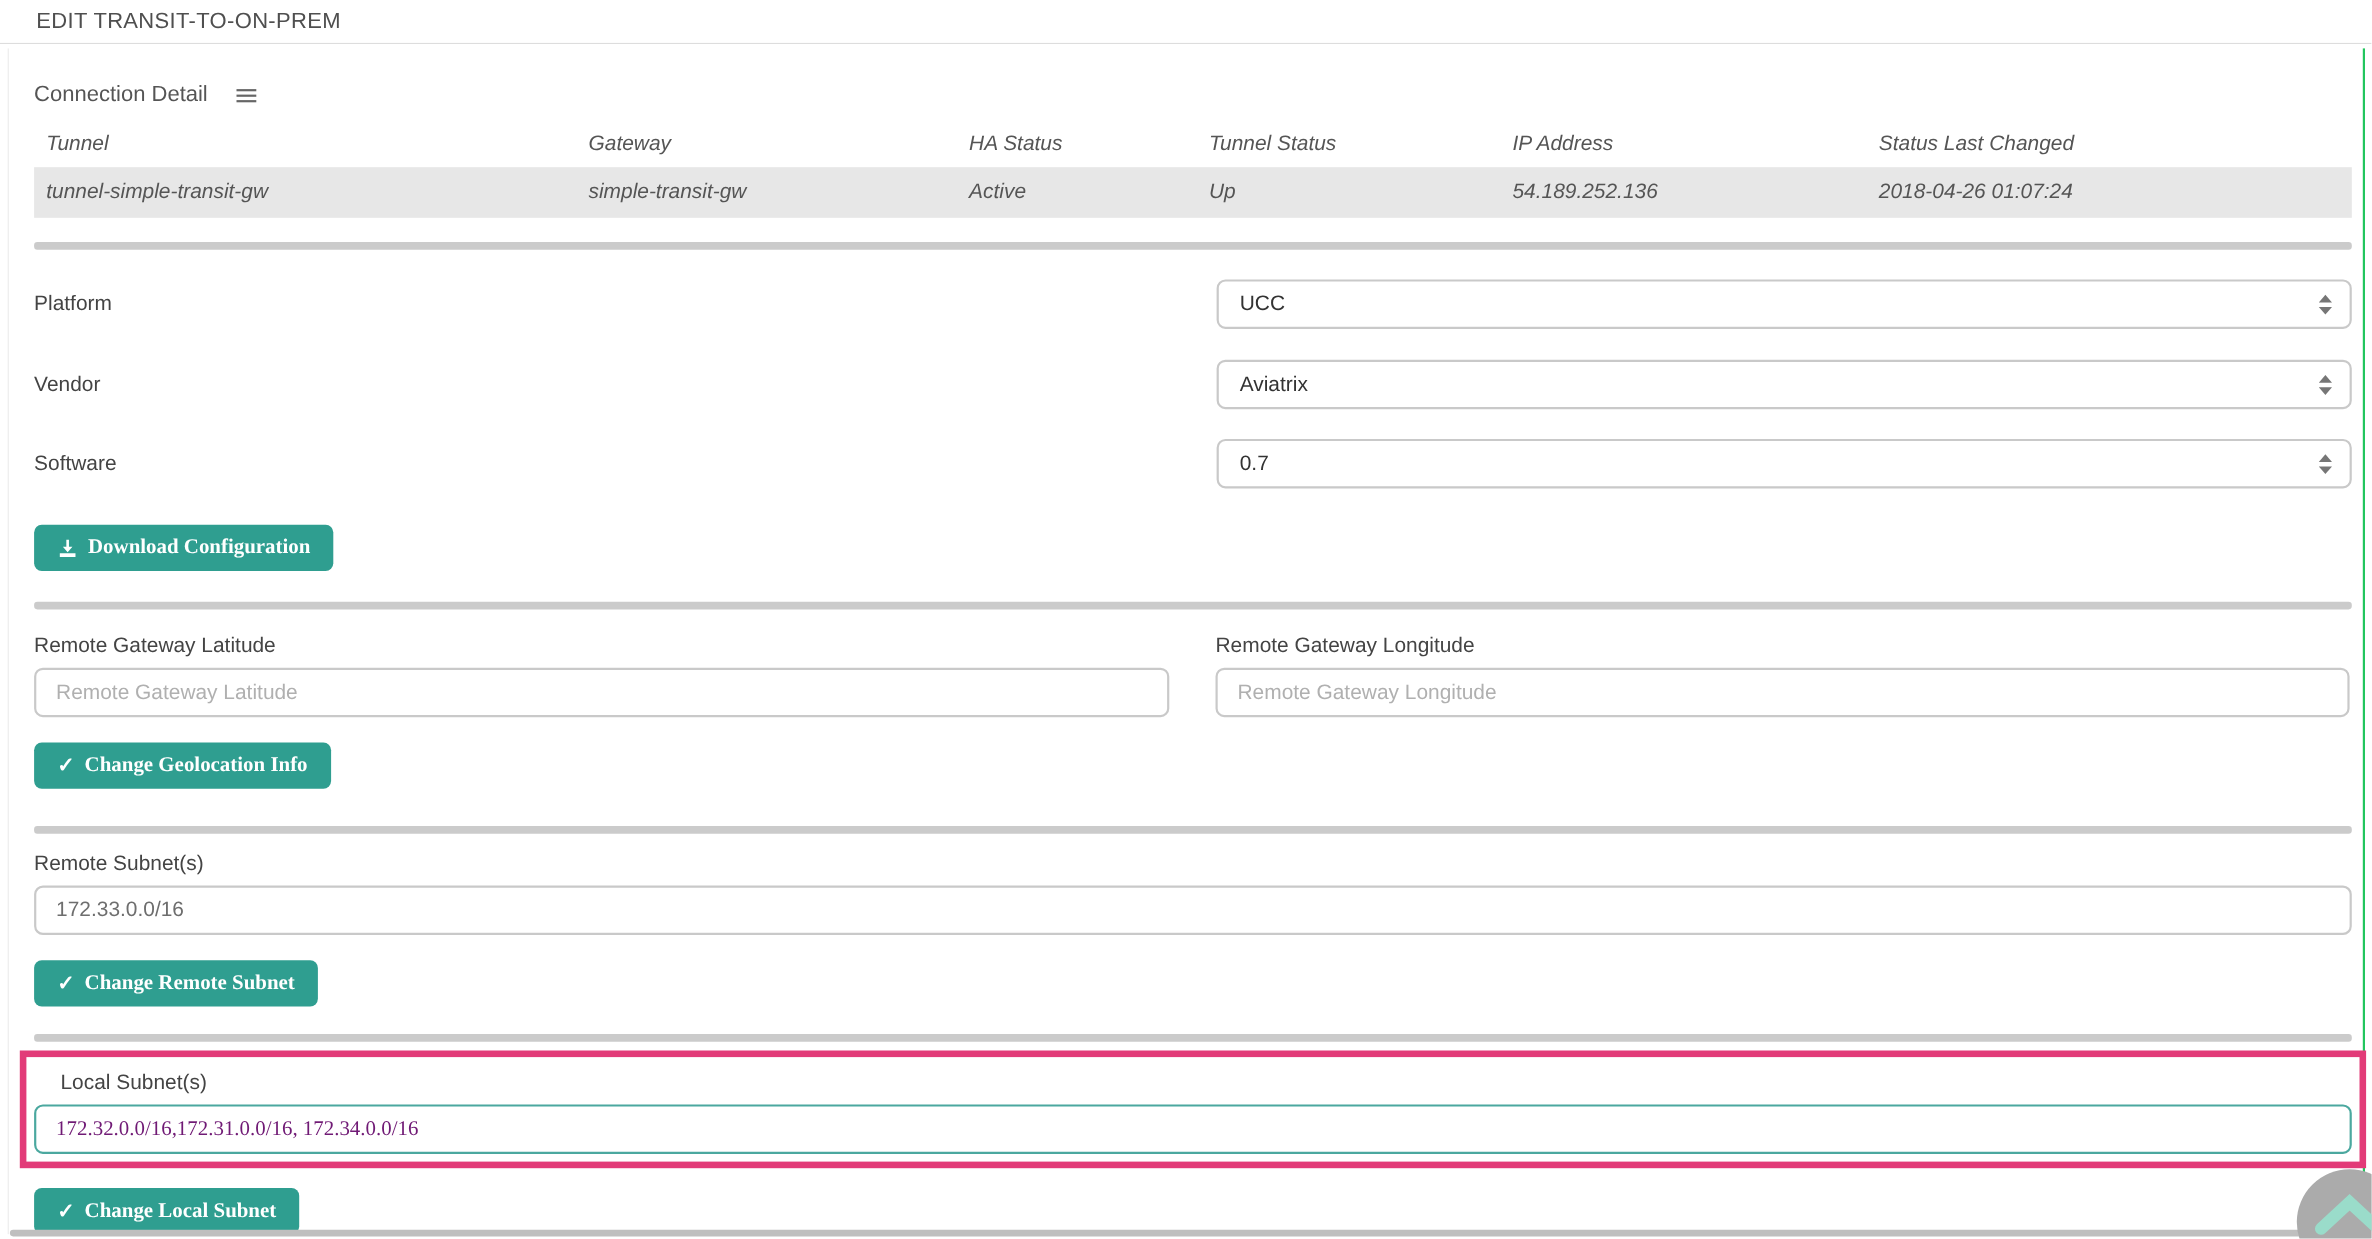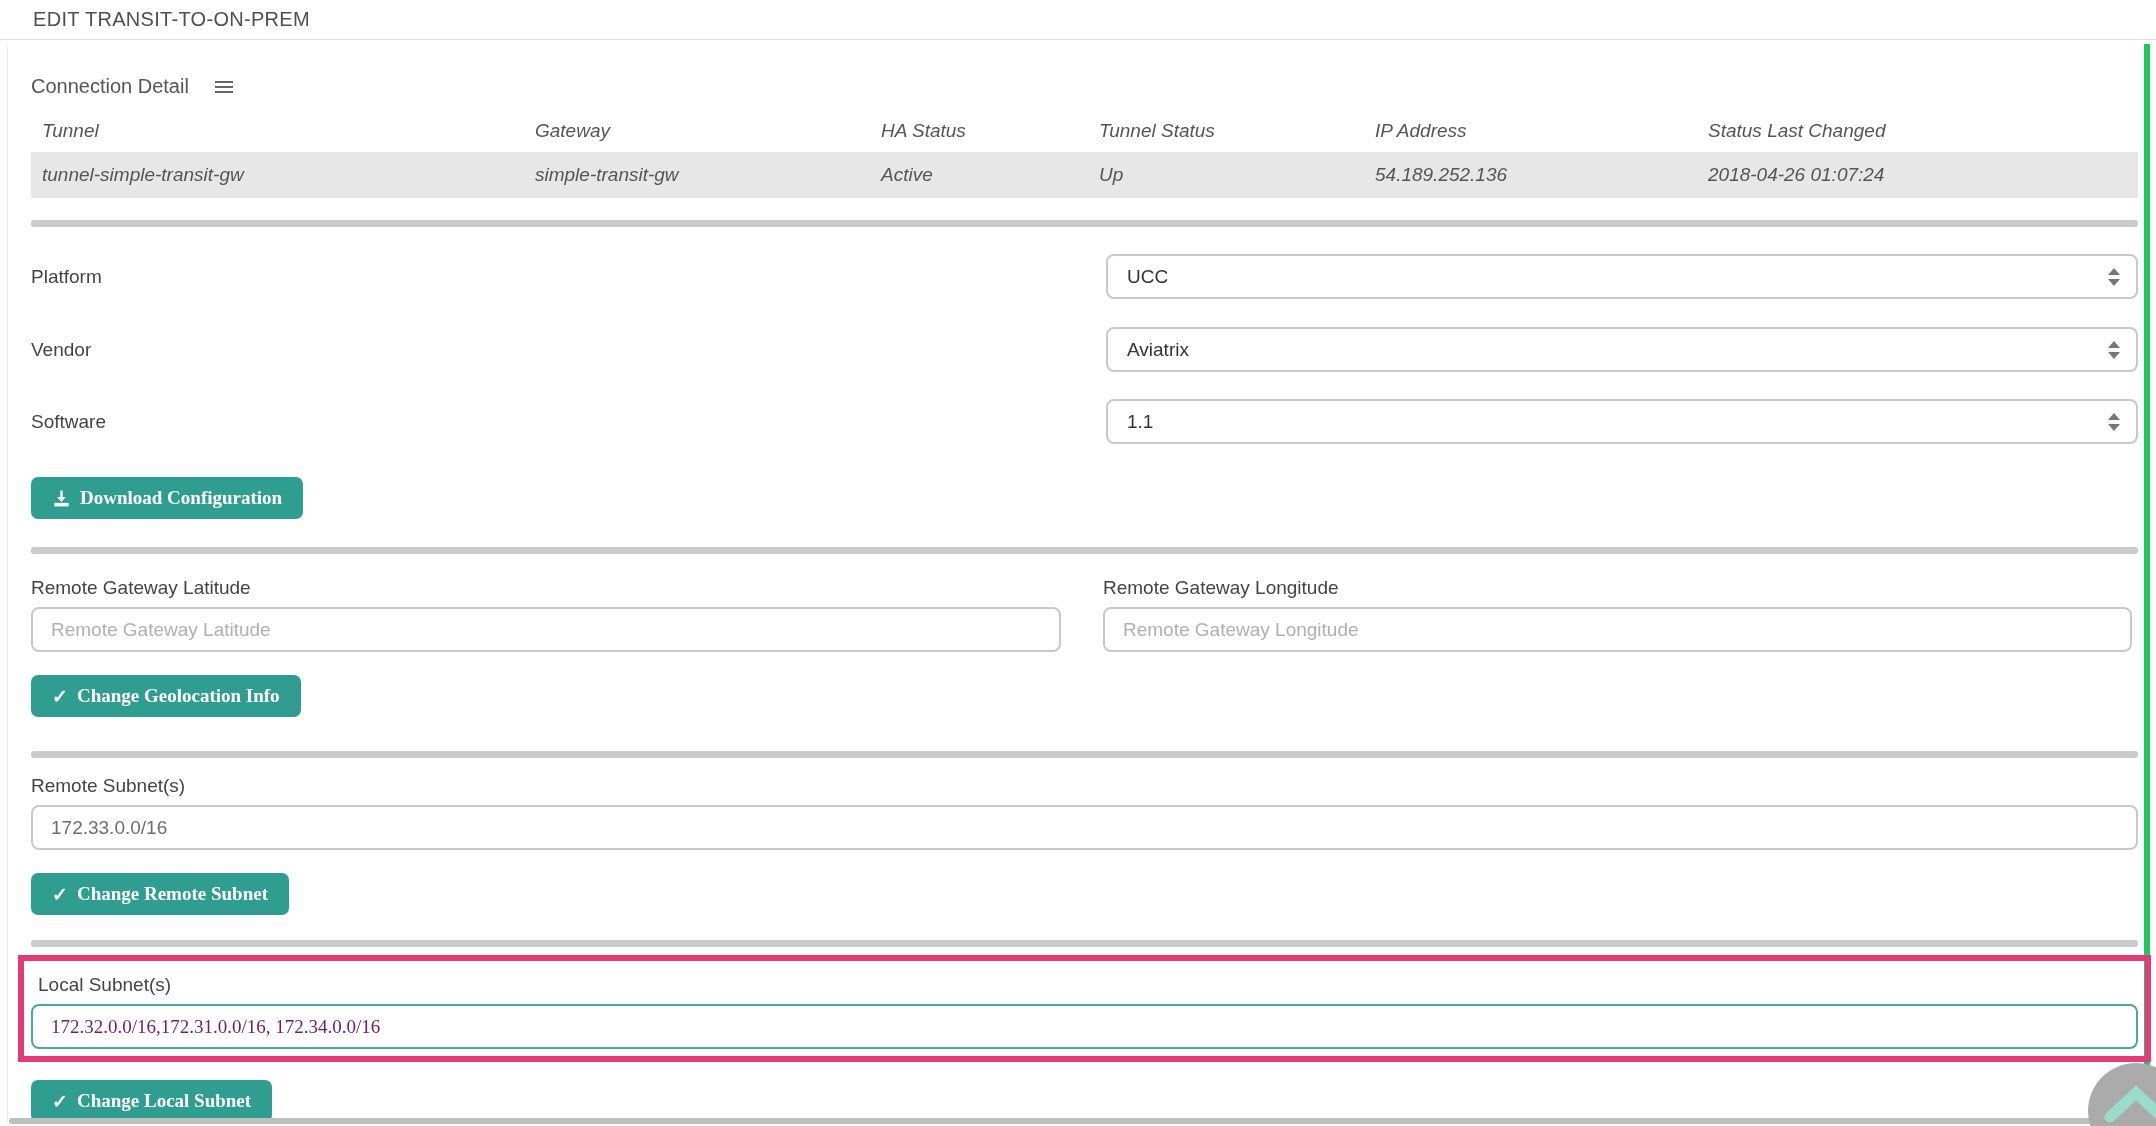--- a/index.html
+++ b/index.html
@@ -6,21 +6,21 @@
   html,body { width:2156px; height:1126px; overflow:hidden; background:#fff;
     font-family:"Liberation Sans", sans-serif; }
   body { position:relative; }
 
   
   .page-header { height:40px; border-bottom:1px solid #ddd; display:flex; align-items:center;
     padding-left:33px; }
   .page-title { font-size:20px; color:#4f4f4f; letter-spacing:.3px; }
 
   
-  .panel { margin:4px 6px 0 7px; border-left:1px solid #ececec; border-right:6px solid #22c55e;
+  .panel { margin:4px 6px 0 7px; border-left:1px solid #ececec; border-right:2px solid #22c55e;
     padding:31px 12px 0 23px; min-height:1070px; }
 
   .section-heading-row { display:flex; align-items:center; gap:26px; }
   .section-heading { font-size:20px; color:#555; }
   .hamburger { width:18px; height:2px; background:#666; box-shadow:0 5px 0 #666, 0 10px 0 #666;
     margin-top:-10px; cursor:pointer; }
 
   
   .conn-table { margin-top:12px; width:2107px;font-style:italic; }
   .t-row { display:grid; grid-template-columns:493px 346px 218px 276px 333px 1fr; }
@@ -67,21 +67,21 @@
   .text-input { margin-top:8px; width:100%; height:45px; border:2px solid #c9c9c9; border-radius:8px;
     padding:0 18px; font-size:19px; color:#6e6e6e; font-family:"Liberation Sans", sans-serif;
     background:#fff; outline:none; }
   .text-input::placeholder { color:#b0b0b0; }
 
   .subnet-block { margin-top:17px; }
 
   
   .highlight-box { margin-top:8px; margin-left:-13px; width:2133px; border:6px solid #e23b78;
     padding:13px 7px 7px 7px; }
-  .highlight-box .input-label { margin-left:7px; }
+  .highlight-box .input-label { margin-left:24px; }
   .input-focused { border:2px solid #4ba89f; color:#701a75;font-family:Liberation Serif, serif; }
 
   
   .bottom-divider { position:absolute; left:9px; top:1118px; width:2136px; height:6px;
     background:#bfbfbf; border-radius:3px; }
   .scroll-top { position:absolute; left:2088px; top:1063px; width:96px; height:96px;
     border-radius:50%; background:#ababab; cursor:pointer; }
   .scroll-top svg { position:absolute; left:14px; top:20px; }
 </style>
 </head>
@@ -140,21 +140,21 @@
       <span class="stepper">
           <i class="tri-up"></i>
           <i class="tri-down"></i>
         </span>
     </div>
   </div>
 
   <div class="form-row">
     <span class="form-label">Software</span>
     <div class="select">
-      <span class="select-value">1.1</span>
+      <span class="select-value">0.7</span>
       <span class="stepper">
           <i class="tri-up"></i>
           <i class="tri-down"></i>
         </span>
     </div>
   </div>
 
   
   <button class="btn btn-download">
     <span style="display:inline-flex;">

